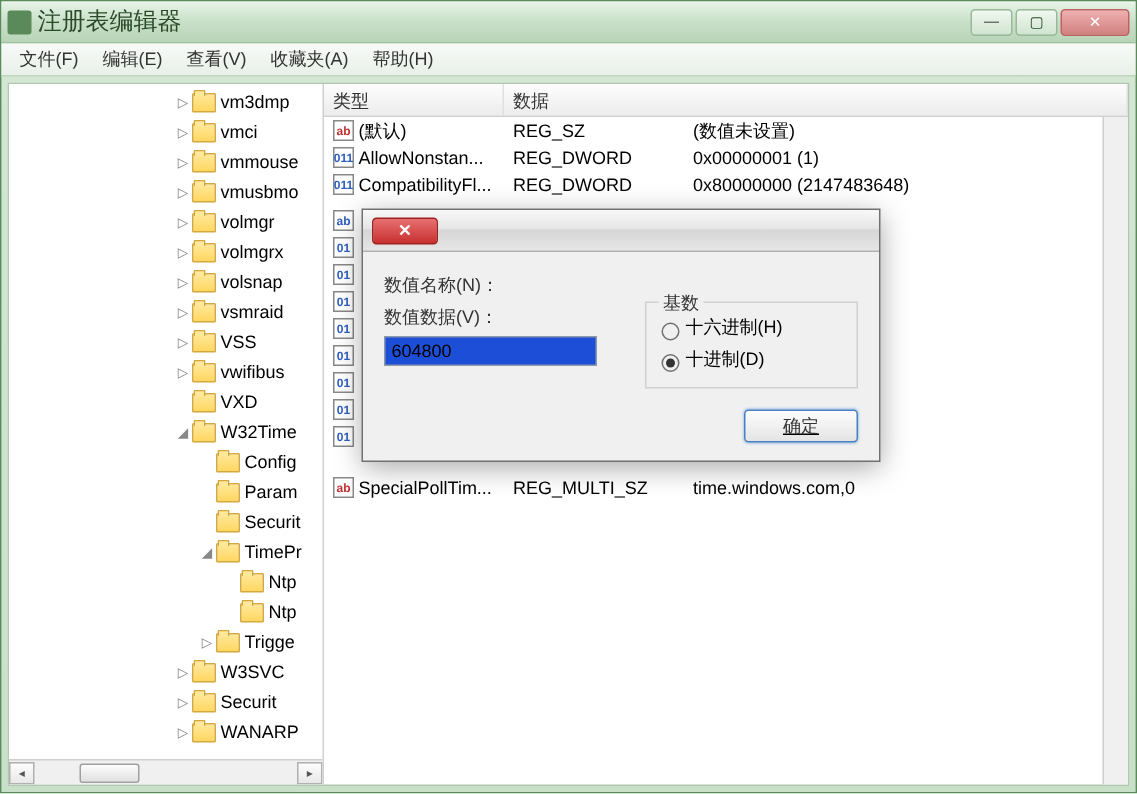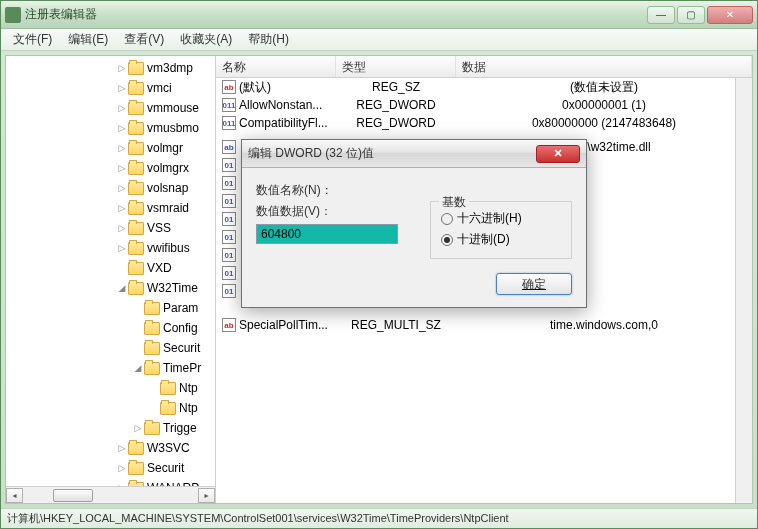--- a/index.html
+++ b/index.html
@@ -1,20 +1,20 @@
 <!DOCTYPE html>
 <html><head>
 <meta charset="utf-8">
 <style>
 * { margin:0; padding:0; box-sizing:border-box; font-family:"Segoe UI",Tahoma,sans-serif; font-size:12px; }
 body { background:#fff; }
 .window { width:758px; height:529px; border:1px solid #5a8a5a; background:linear-gradient(to bottom,#d4e8d4 0%,#c8e0c8 100%); display:flex; flex-direction:column; position:relative; }
 .titlebar { height:28px; background:linear-gradient(to bottom,#e8f4e8 0%,#c8e0c8 50%,#b8d4b8 100%); display:flex; align-items:center; padding:0 4px; border-bottom:1px solid #a0c0a0; }
 .titlebar-icon { width:16px; height:16px; margin-right:4px; background:#5a8a5a; border-radius:2px; }
-.titlebar-title { flex:1; color:#2a4a2a; font-size:12px; }
+.titlebar-title { flex:1; color:#2a4a2a; font-size:16px; }
 .winbtns { display:flex; gap:2px; }
 .winbtn { width:28px; height:18px; background:linear-gradient(to bottom,#f0f8f0,#d0e4d0); border:1px solid #9ab89a; border-radius:3px; display:flex; align-items:center; justify-content:center; font-size:10px; color:#2a4a2a; }
 .winbtn.close { width:46px; background:linear-gradient(to bottom,#f0b0b0,#d08080); border-color:#c06060; color:#fff; }
 .menubar { height:22px; background:linear-gradient(to bottom,#f8faf8,#e8f0e8); display:flex; align-items:flex-start; padding:0 4px; border-bottom:1px solid #c0d4c0; }
 .menu-item { padding:2px 8px; color:#333; }
 .content { flex:1; background:#fff; margin:4px; border:1px solid #b0c8b0; display:flex; overflow:hidden; }
 .tree-pane { width:210px; border-right:1px solid #d0d0d0; overflow:hidden; position:relative; }
 .tree { padding:2px 0; overflow-y:auto; overflow-x:hidden; height:calc(100% - 17px); }
 .tree-row { display:flex; align-items:center; height:20px; white-space:nowrap; padding-left:110px; }
 .tree-row.d1 { padding-left:110px; }
@@ -27,42 +27,42 @@
 .tree-hsb { height:17px; background:#f0f0f0; border-top:1px solid #d0d0d0; display:flex; align-items:center; }
 .sb-btn { width:17px; height:15px; background:linear-gradient(#fdfdfd,#e8e8e8); border:1px solid #b0b0b0; display:flex; align-items:center; justify-content:center; font-size:8px; color:#555; }
 .sb-thumb { width:40px; height:13px; margin-left:30px; background:linear-gradient(#fdfdfd,#e0e0e0); border:1px solid #a0a0a0; border-radius:2px; }
 .list-pane { flex:1; display:flex; flex-direction:column; position:relative; }
 .list-header { height:22px; background:linear-gradient(to bottom,#fdfdfd,#ececec); border-bottom:1px solid #d0d0d0; display:flex; }
 .col { padding:3px 6px; border-right:1px solid #e0e0e0; color:#333; }
 .col.name { width:120px; }
 .col.type { width:120px; }
 .col.data { flex:1; }
 .list-body { flex:1; overflow:auto; position:relative; }
-.list-row { display:flex; height:18px; align-items:center;text-align:center; }
+.list-row { display:flex; height:18px; align-items:center; }
 .cell { padding:1px 6px; white-space:nowrap; overflow:hidden; text-overflow:ellipsis; }
 .cell.name { width:120px; display:flex; align-items:center; gap:3px; }
 .cell.type { width:120px; }
 .cell.data { flex:1; }
 .reg-icon { width:14px; height:14px; border:1px solid #888; background:#fff; display:flex; align-items:center; justify-content:center; font-size:8px; font-weight:bold; }
 .reg-icon.str { color:#c03030; }
 .reg-icon.bin { color:#3060c0; }
 .statusbar { height:20px; background:linear-gradient(to bottom,#f0f6f0,#e0ece0); border-top:1px solid #c0d4c0; padding:2px 6px; color:#333; font-size:11px; }
 .dialog { position:absolute; left:240px; top:138px; width:346px; background:#f0f0f0; border:1px solid #707070; box-shadow:0 4px 18px rgba(0,0,0,0.35); }
 .dlg-title { height:28px; background:linear-gradient(to bottom,#f8f8f8 0%,#e6e6e6 45%,#d6d6d6 50%,#e6e6e6 100%); display:flex; align-items:center; padding:0 6px; border-bottom:1px solid #b0b0b0; }
 .dlg-title-text { flex:1; color:#333; }
 .dlg-close { width:44px; height:18px; background:linear-gradient(to bottom,#e87070,#c83030); border:1px solid #a02020; border-radius:3px; color:#fff; display:flex; align-items:center; justify-content:center; font-size:11px; font-weight:bold; }
 .dlg-body { padding:14px 14px 12px; }
 .dlg-label { color:#333; margin-bottom:4px; }
 .dlg-ro { border:1px solid #d0d0d0; background:#f0f0f0; padding:2px 4px; margin-bottom:10px; color:#333; }
 .dlg-row { display:flex; gap:32px; }
 .dlg-col { flex:1; }
-.dlg-input { width:100%; border:1px solid #8a9aaa; padding:2px 4px; background:#14b8a6; color:#000; }
+.dlg-input { width:100%; border:1px solid #8a9aaa; padding:2px 4px; background:#1d4ed8; color:#000; }
 .radio-group { border:1px solid #d0d0d0; padding:8px 10px 6px; margin-top:-2px; position:relative; }
 .radio-legend { position:absolute; top:-8px; left:8px; background:#f0f0f0; padding:0 3px; color:#333; }
-.radio-opt { display:flex; align-items:center; gap:4px; margin-bottom:4px; }
+.radio-opt { display:flex; align-items:flex-end; gap:4px; margin-bottom:4px; }
 .radio { width:12px; height:12px; border:1px solid #707070; border-radius:50%; display:flex; align-items:center; justify-content:center; }
 .radio.checked::after { content:""; width:6px; height:6px; background:#333; border-radius:50%; }
 .dlg-buttons { display:flex; justify-content:flex-end; gap:8px; margin-top:14px;text-decoration:underline; }
 .dlg-btn { width:76px; height:22px; background:linear-gradient(to bottom,#fdfdfd,#e4e4e4); border:1px solid #8a9aaa; border-radius:3px; display:flex; align-items:center; justify-content:center; color:#333; }
 .dlg-btn.default { border-color:#4a80c0; box-shadow:0 0 2px #6aa0e0; }
 .partial { width:14px; height:14px; border:1px solid #888; background:#fff; display:flex; align-items:center; justify-content:center; font-size:8px; color:#3060c0; font-weight:bold; }
 .list-vsb { position:absolute; right:0; top:22px; bottom:0; width:17px; background:#f0f0f0; border-left:1px solid #d0d0d0; }
 </style>
 </head>
 <body>
@@ -146,26 +146,26 @@
             <span class="tree-label">VXD</span>
           </div>
           <div class="tree-row d1">
             <span class="tw">◢</span>
             <span class="folder"></span>
             <span class="tree-label">W32Time</span>
           </div>
           <div class="tree-row d2">
             <span class="tw"></span>
             <span class="folder"></span>
+            <span class="tree-label">Config</span>
+          </div>
+          <div class="tree-row d2">
+            <span class="tw"></span>
+            <span class="folder"></span>
             <span class="tree-label">Param</span>
-          </div>
-          <div class="tree-row d2">
-            <span class="tw"></span>
-            <span class="folder"></span>
-            <span class="tree-label">Config</span>
           </div>
           <div class="tree-row d2">
             <span class="tw"></span>
             <span class="folder"></span>
             <span class="tree-label">Securit</span>
           </div>
           <div class="tree-row d2">
             <span class="tw">◢</span>
             <span class="folder"></span>
             <span class="tree-label">TimePr</span>
@@ -204,21 +204,20 @@
       <div class="tree-hsb">
         <div class="sb-btn">◂</div>
         <div class="sb-thumb"></div>
         <div style="flex:1"></div>
         <div class="sb-btn">▸</div>
       </div>
     </div>
 
     <div class="list-pane">
       <div class="list-header">
-        <div class="col name">名称</div>
         <div class="col type">类型</div>
         <div class="col data">数据</div>
       </div>
       <div class="list-body" id="list-body">
           <div class="list-row">
             <div class="cell name">
               <span class="reg-icon str">ab</span>
               <span>(默认)</span>
             </div>
             <div class="cell type">REG_SZ</div>
@@ -311,25 +310,23 @@
               <span>SpecialPollTim...</span>
             </div>
             <div class="cell type">REG_MULTI_SZ</div>
             <div class="cell data">time.windows.com,0</div>
           </div>
         </div>
       <div class="list-vsb"></div>
     </div>
   </div>
 
-  <div class="statusbar">计算机\HKEY_LOCAL_MACHINE\SYSTEM\ControlSet001\services\W32Time\TimeProviders\NtpClient</div>
 
   <div class="dialog">
     <div class="dlg-title">
-      <div class="dlg-title-text">编辑 DWORD (32 位)值</div>
       <div class="dlg-close">✕</div>
     </div>
     <div class="dlg-body">
       <div class="dlg-label">数值名称(N)：</div>
       <div class="dlg-row">
         <div class="dlg-col">
           <div class="dlg-label">数值数据(V)：</div>
           <input class="dlg-input" value="604800" style="">
         </div>
         <div class="dlg-col">

